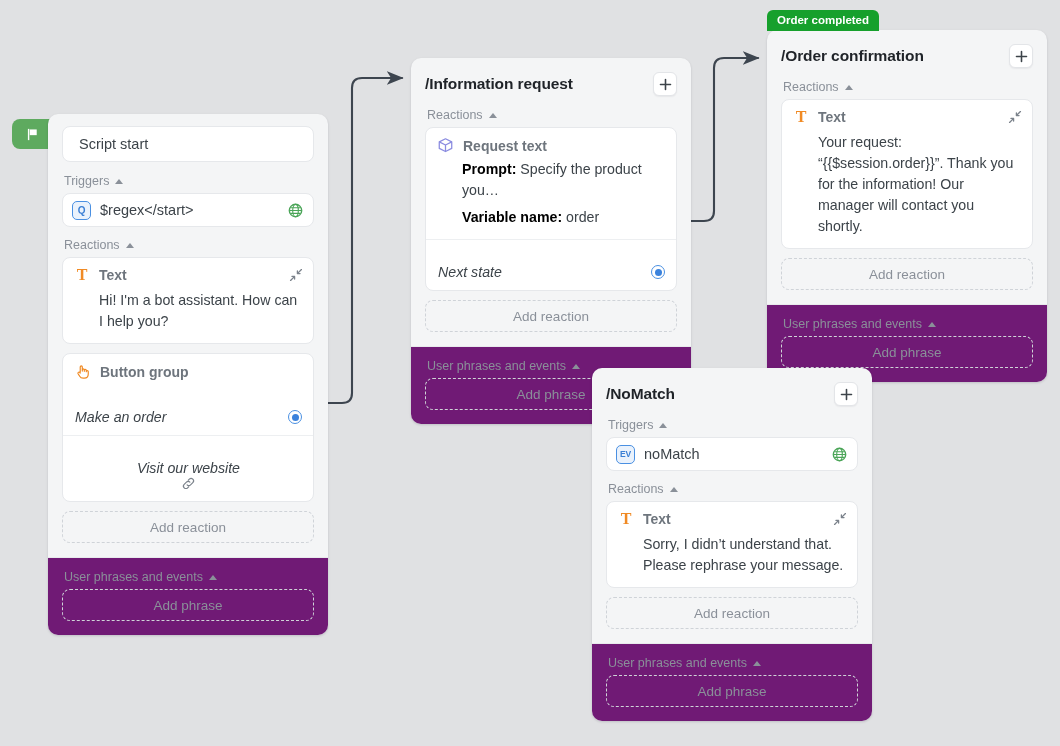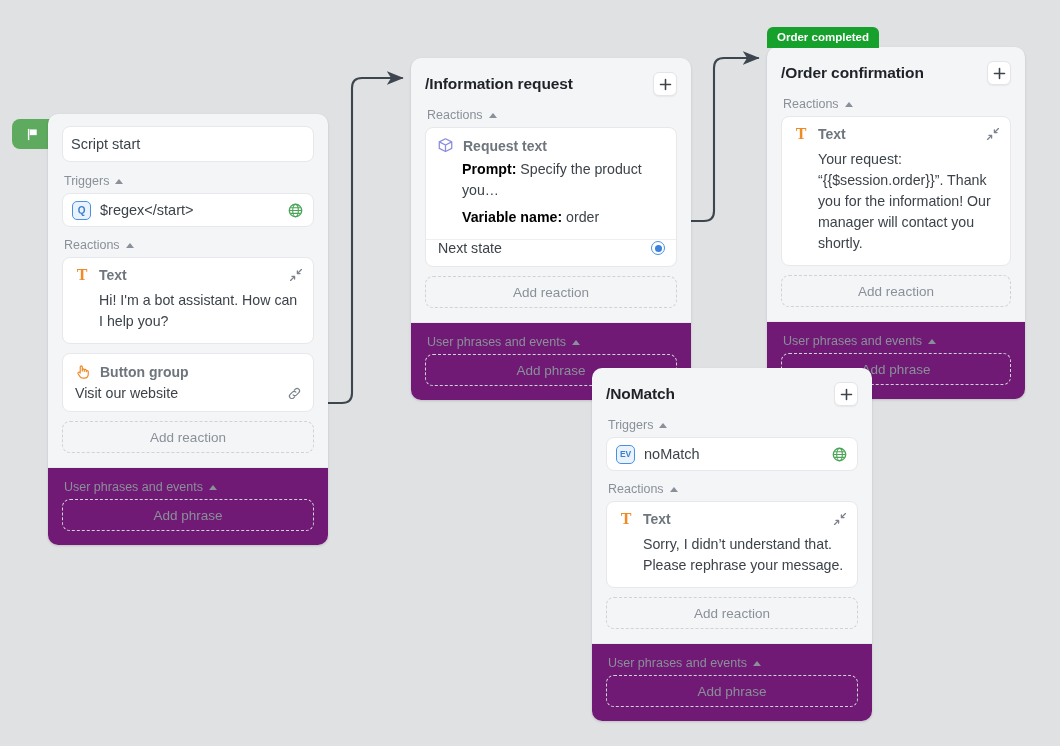--- a/index.html
+++ b/index.html
@@ -62,21 +62,21 @@
     display: flex; align-items: center; gap: 6px;
     font-size: 12.5px; color: #8a9099; padding: 2px 0 5px 2px;
   }
   .caret-up { width: 0; height: 0; border-left: 4.5px solid transparent; border-right: 4.5px solid transparent; border-bottom: 5px solid #8a9099; }
 
   
   .white-box {
     background: #ffffff; border: 1px solid #e6e8eb; border-radius: 8px;
   }
   .script-start {
-    height: 36px; display: flex; align-items: center; padding: 0 8px;
+    height: 36px; display: flex; align-items: center; padding: 0 16px;
     font-size: 14.5px; color: #3c4349; margin-bottom: 10px; text-align: right;
   }
   .trigger-row {
     height: 34px; display: flex; align-items: center; gap: 9px; padding: 0 10px 0 9px;
     margin-bottom: 9px;
   }
   .trigger-text { flex: 1; font-size: 14.5px; color: #3c4349; }
 
   
   .reaction {
@@ -89,21 +89,21 @@
   }
   .reaction-name { font-size: 14px; font-weight: bold; color: #6e757d; flex: 1; }
   .reaction-body { padding: 2px 12px 11px 36px; font-size: 14.2px; color: #3c4349; line-height: 1.48; }
   .reaction-body.kv { padding-top: 0; }
   .kv-line { margin-bottom: 6px; }
   .kv-line:last-child { margin-bottom: 0; }
   .kv-line b { font-weight: bold; color: #000000; }
 
   .sub-row {
     display: flex; align-items: center; justify-content: space-between;
-    padding: 0 11px 10px 12px; font-size: 14.2px; color: #3c4349;
+    padding: 24px 11px 10px 12px; font-size: 14.2px; color: #3c4349; font-style: italic;
   }
   .sub-row + .sub-row { border-top: 1px solid #edeff1; flex-direction: column; }
   .divider-top { border-top: 1px solid #edeff1; }
 
   
   .dashed-btn {
     border: 1px dashed #cfd3d8; border-radius: 8px;
     height: 32px; display: flex; align-items: center; justify-content: center;
     font-size: 13.5px; color: #8a9099; background: transparent;
   }
@@ -198,20 +198,26 @@
       </div>
 
       <div class="reaction">
         <div class="reaction-head">
           <svg width="17" height="17" viewBox="0 0 18 18">
             <path d="M6.6 9.4 V4.2 a1.1 1.1 0 0 1 2.2 0 V8.6 M8.8 8.4 V7.3 a1.05 1.05 0 0 1 2.1 0 V8.8 M10.9 8.6 V7.8 a1.05 1.05 0 0 1 2.1 0 V9.2 M13 9.1 a1.05 1.05 0 0 1 2.1 0 v2.6 c0 2.4-1.6 4.4-4.1 4.4 h-1.3 c-2 0-3.1-1-3.9-2.4 L4.3 11.4 a1.15 1.15 0 0 1 1.8-1.4 l0.5 0.7" fill="none" stroke="#f08a24" stroke-width="1.25" stroke-linejoin="round" stroke-linecap="round"></path>
           </svg>
           <span class="reaction-name">Button group</span>
         </div>
         <div class="sub-row">
+          <span>Make an order</span>
+          <span class="radio-dot">
+              <i></i>
+            </span>
+        </div>
+        <div class="sub-row">
           <span>Visit our website</span>
           <svg width="15" height="15" viewBox="0 0 16 16">
             <path d="M6.5 9.5 a2.6 2.6 0 0 0 3.7 0 l2.4-2.4 a2.6 2.6 0 0 0-3.7-3.7 L7.8 4.5" fill="none" stroke="#7b828b" stroke-width="1.25" stroke-linecap="round"></path>
             <path d="M9.5 6.5 a2.6 2.6 0 0 0-3.7 0 L3.4 8.9 a2.6 2.6 0 0 0 3.7 3.7 L8.2 11.5" fill="none" stroke="#7b828b" stroke-width="1.25" stroke-linecap="round"></path>
           </svg>
         </div>
       </div>
 
       <div class="dashed-btn">Add reaction</div>
     </div>
@@ -272,21 +278,21 @@
 
     <div class="phrases">
       <div class="sect-label">
         <span>User phrases and events</span>
         <span class="caret-up"></span>
       </div>
       <div class="dashed-btn">Add phrase</div>
     </div>
   </div>
 
-  <div class="node" id="node-order" style="left:767px; top:47px; width:258px;">
+  <div class="node" id="node-order" style="left:767px; top:30px; width:280px;">
     <div class="status-banner">Order completed</div>
     <div class="node-body">
       <div class="node-head">
         <div class="node-title">/Order confirmation</div>
         <div class="plus-btn">
           <svg width="13" height="13" viewBox="0 0 14 14">
             <path d="M7 1.6 V12.4 M1.6 7 H12.4" stroke="#3c4349" stroke-width="1.7" stroke-linecap="round"></path>
           </svg>
         </div>
       </div>

